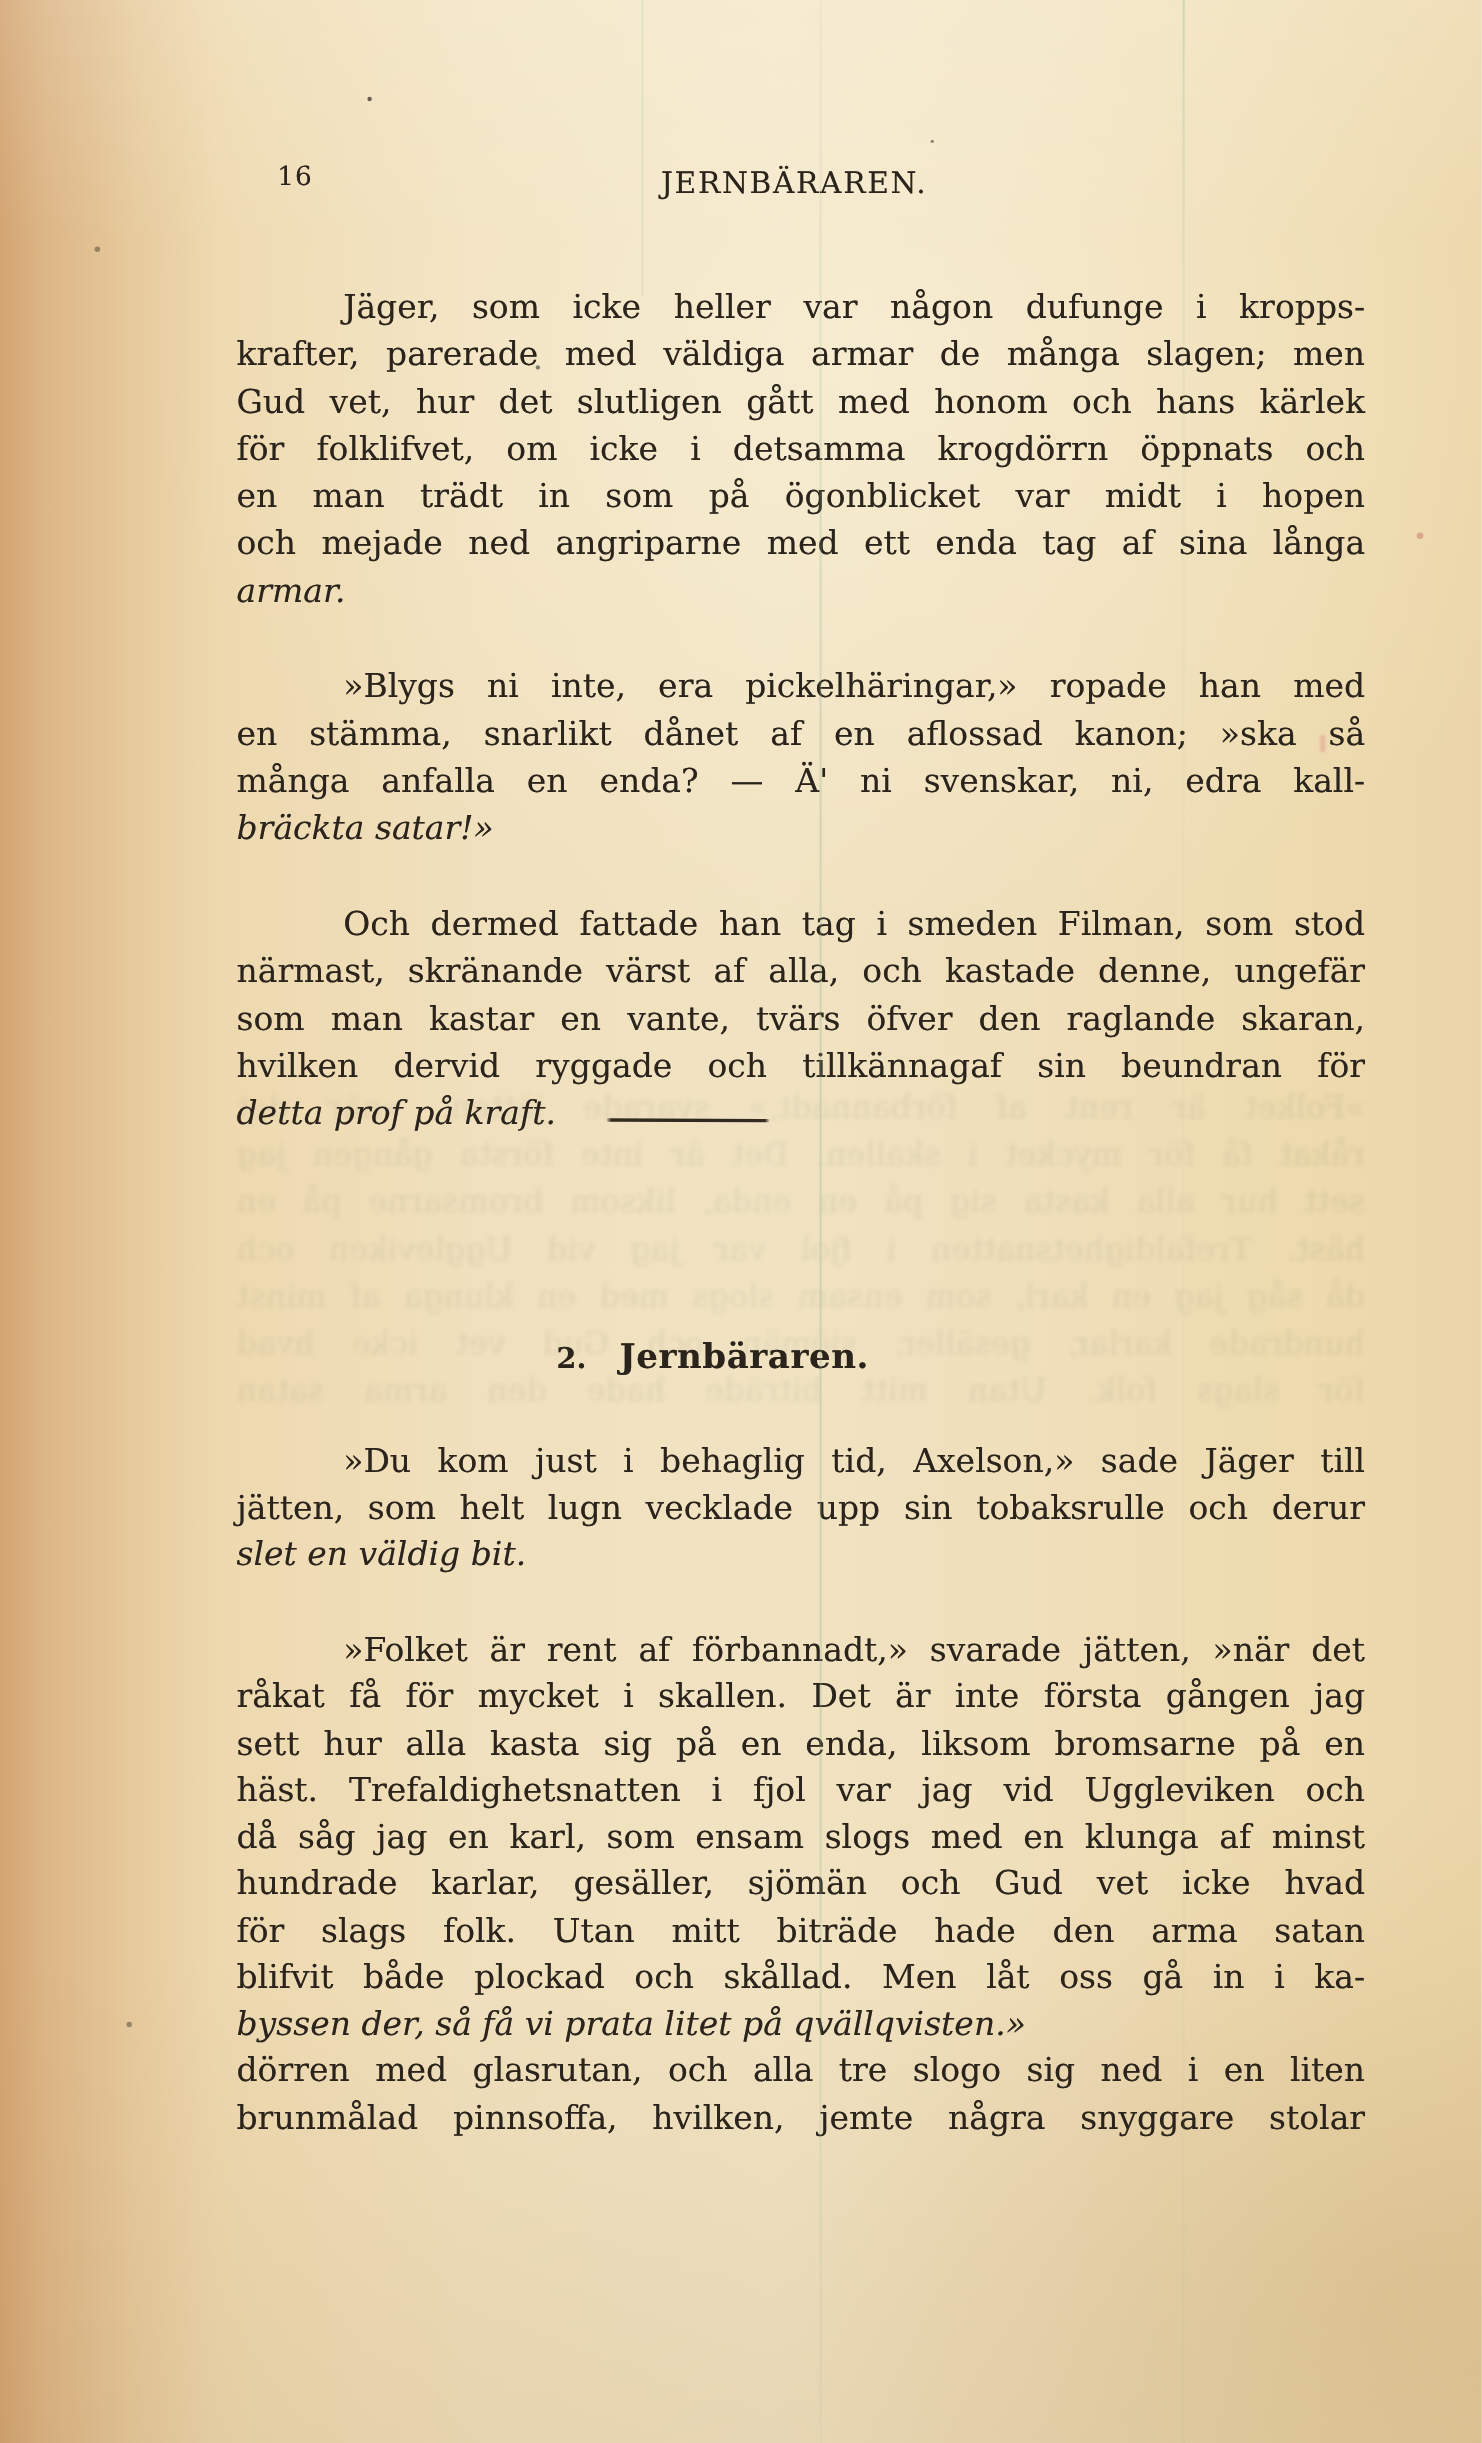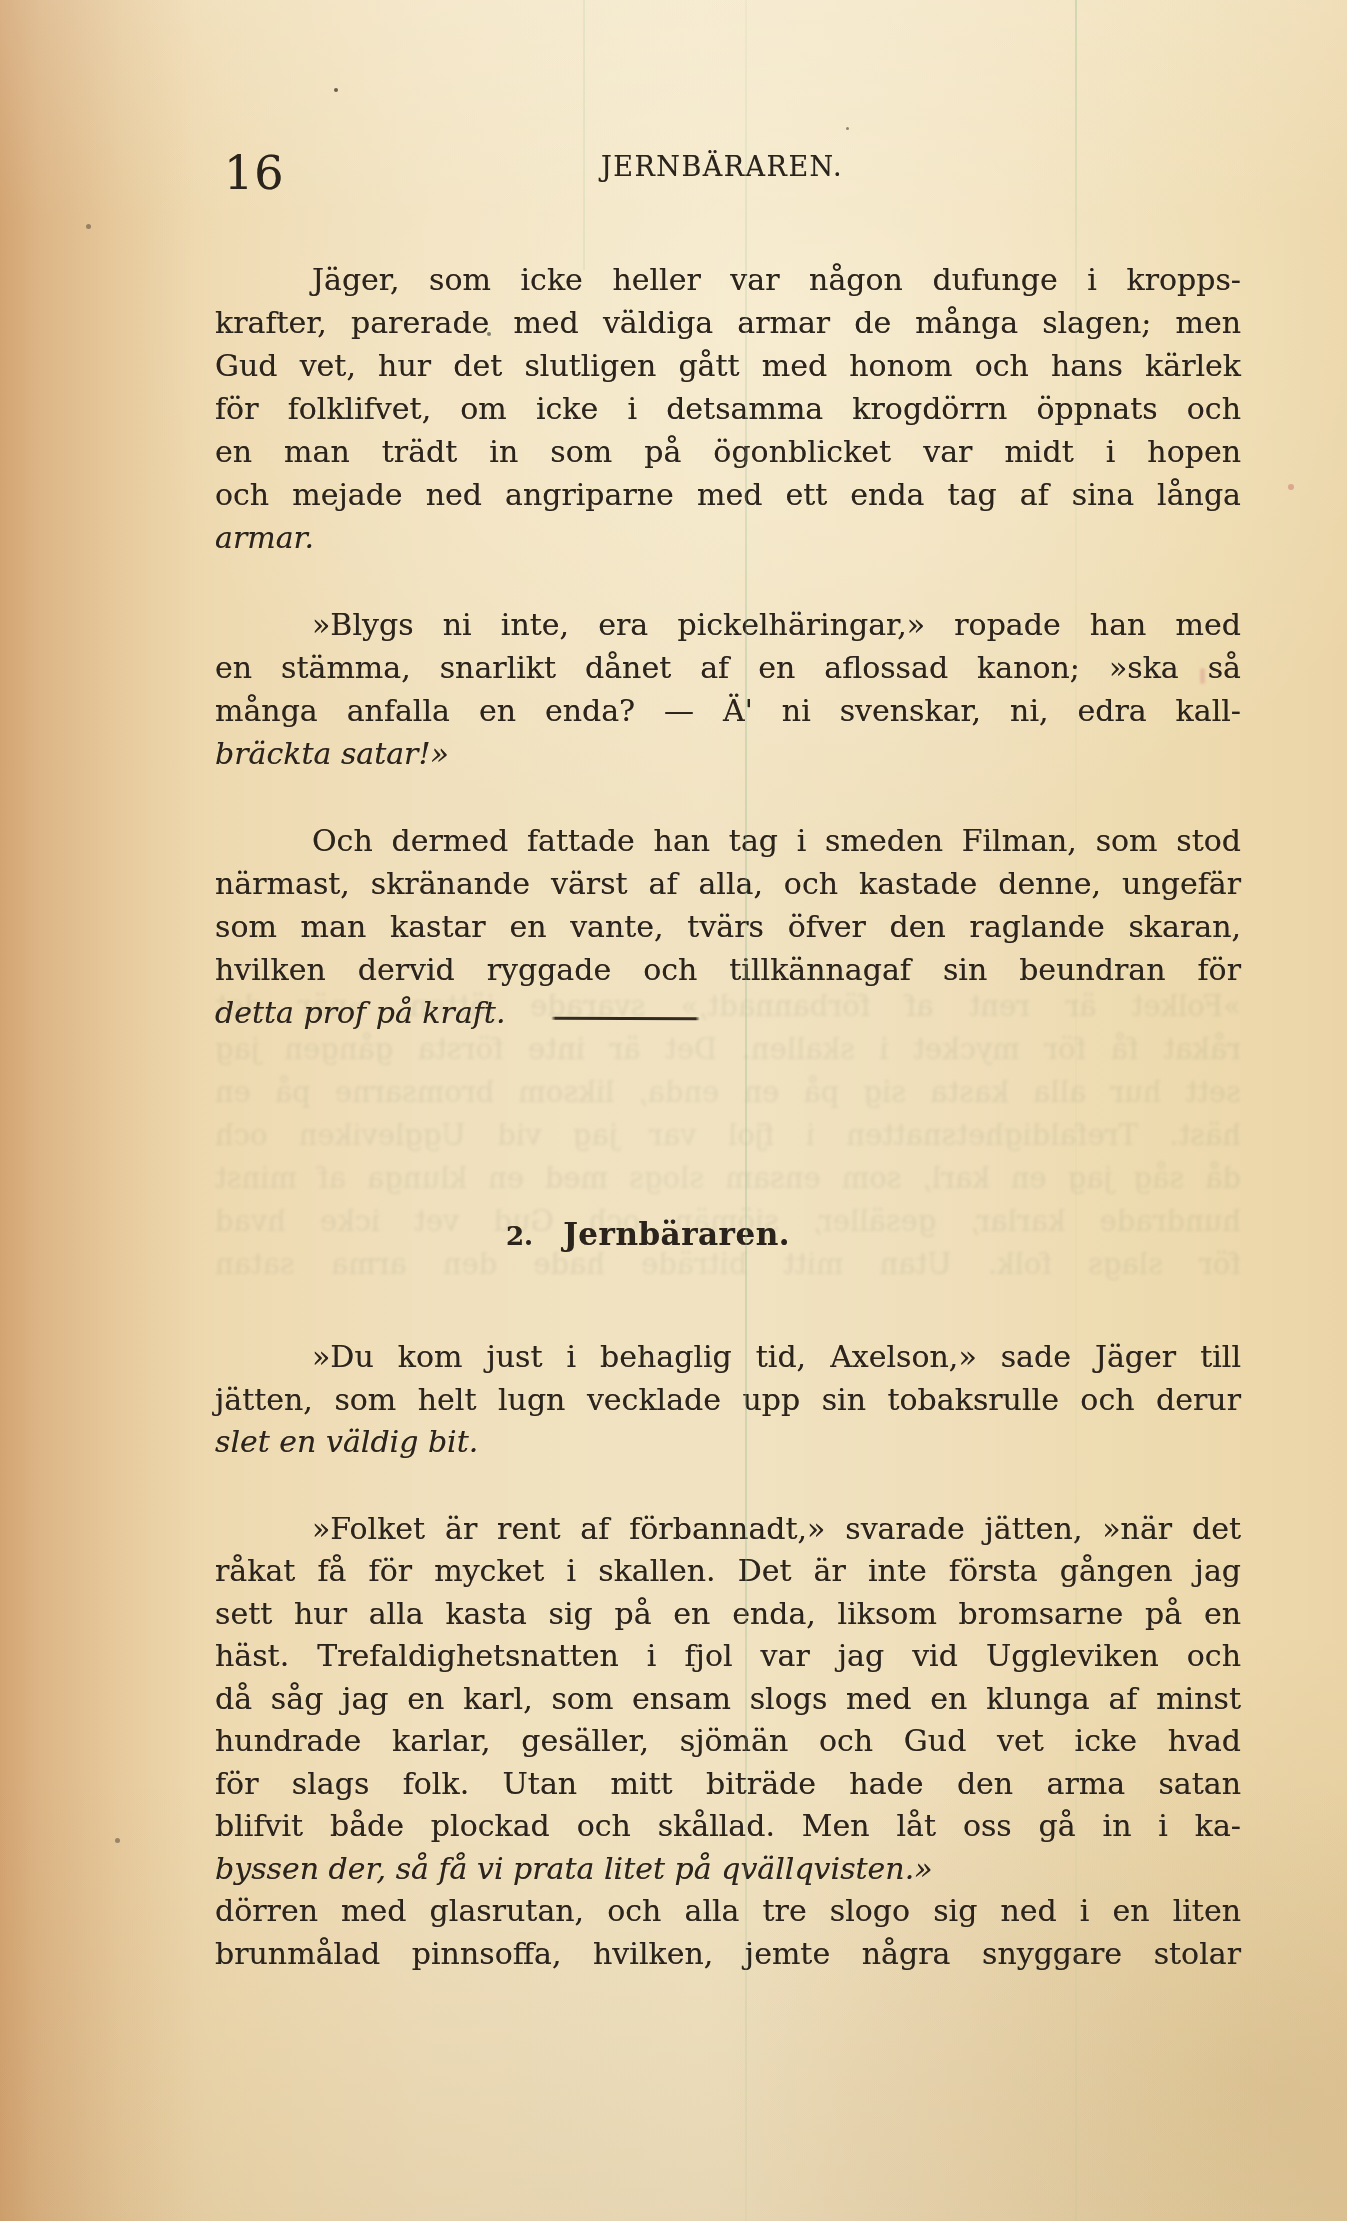--- a/index.html
+++ b/index.html
@@ -11,28 +11,28 @@
       radial-gradient(1100px 900px at 60% 14%, rgba(255,249,230,0.45), rgba(255,249,230,0) 62%),
       radial-gradient(900px 760px at 94% 94%, rgba(166,120,62,0.16), rgba(166,120,62,0) 60%),
       linear-gradient(90deg, #dfb282 0px, #e7c396 3%, #ecd2a6 9%, #eedab1 17%, #f0e0bd 32%, #f1e3c2 52%, #efdeb9 72%, #eddaae 88%, #ebd5a8 100%);
   }
   .gutter{position:absolute;left:0;top:0;bottom:0;width:195px;
     background:linear-gradient(90deg, rgba(165,110,50,0.20), rgba(165,110,50,0.0));}
   .ink{color:#2b241c;text-shadow:0 0 0.6px rgba(43,36,28,0.45);}
 
   
   .pagehead{position:absolute;top:0;left:0;width:100%;}
-  .pagenum{position:absolute;left:224px;top:146px;font-size:46px;letter-spacing:1px;}
+  .pagenum{position:absolute;left:252px;top:146px;font-size:24px;letter-spacing:1px;}
   .runtitle{position:absolute;left:722px;top:151px;transform:translateX(-50%);
     font-size:27px;letter-spacing:1.5px;white-space:nowrap;}
 
   
   .textblock{position:absolute;left:215px;width:1026px;font-size:30px;}
   .s1{top:214px;line-height:43px;}
-  .s2{top:1292px;line-height:42.5px;}
+  .s2{top:1264px;line-height:42.5px;}
   .line{text-align:justify;text-align-last:justify;white-space:normal;}
   .line.short{text-align:left;text-align-last:left;font-style:italic;}
   .line.indent{text-indent:97px;margin-top:44px;}
 
   
   .rule{position:absolute;left:551px;top:1017px;width:149px;height:3px;border-radius:2px;
     background:linear-gradient(90deg, rgba(46,40,32,0) 0%, #352d24 3%, #2e2820 50%, #352d24 97%, rgba(46,40,32,0) 100%);
     transform:rotate(0.25deg);}
 
   

